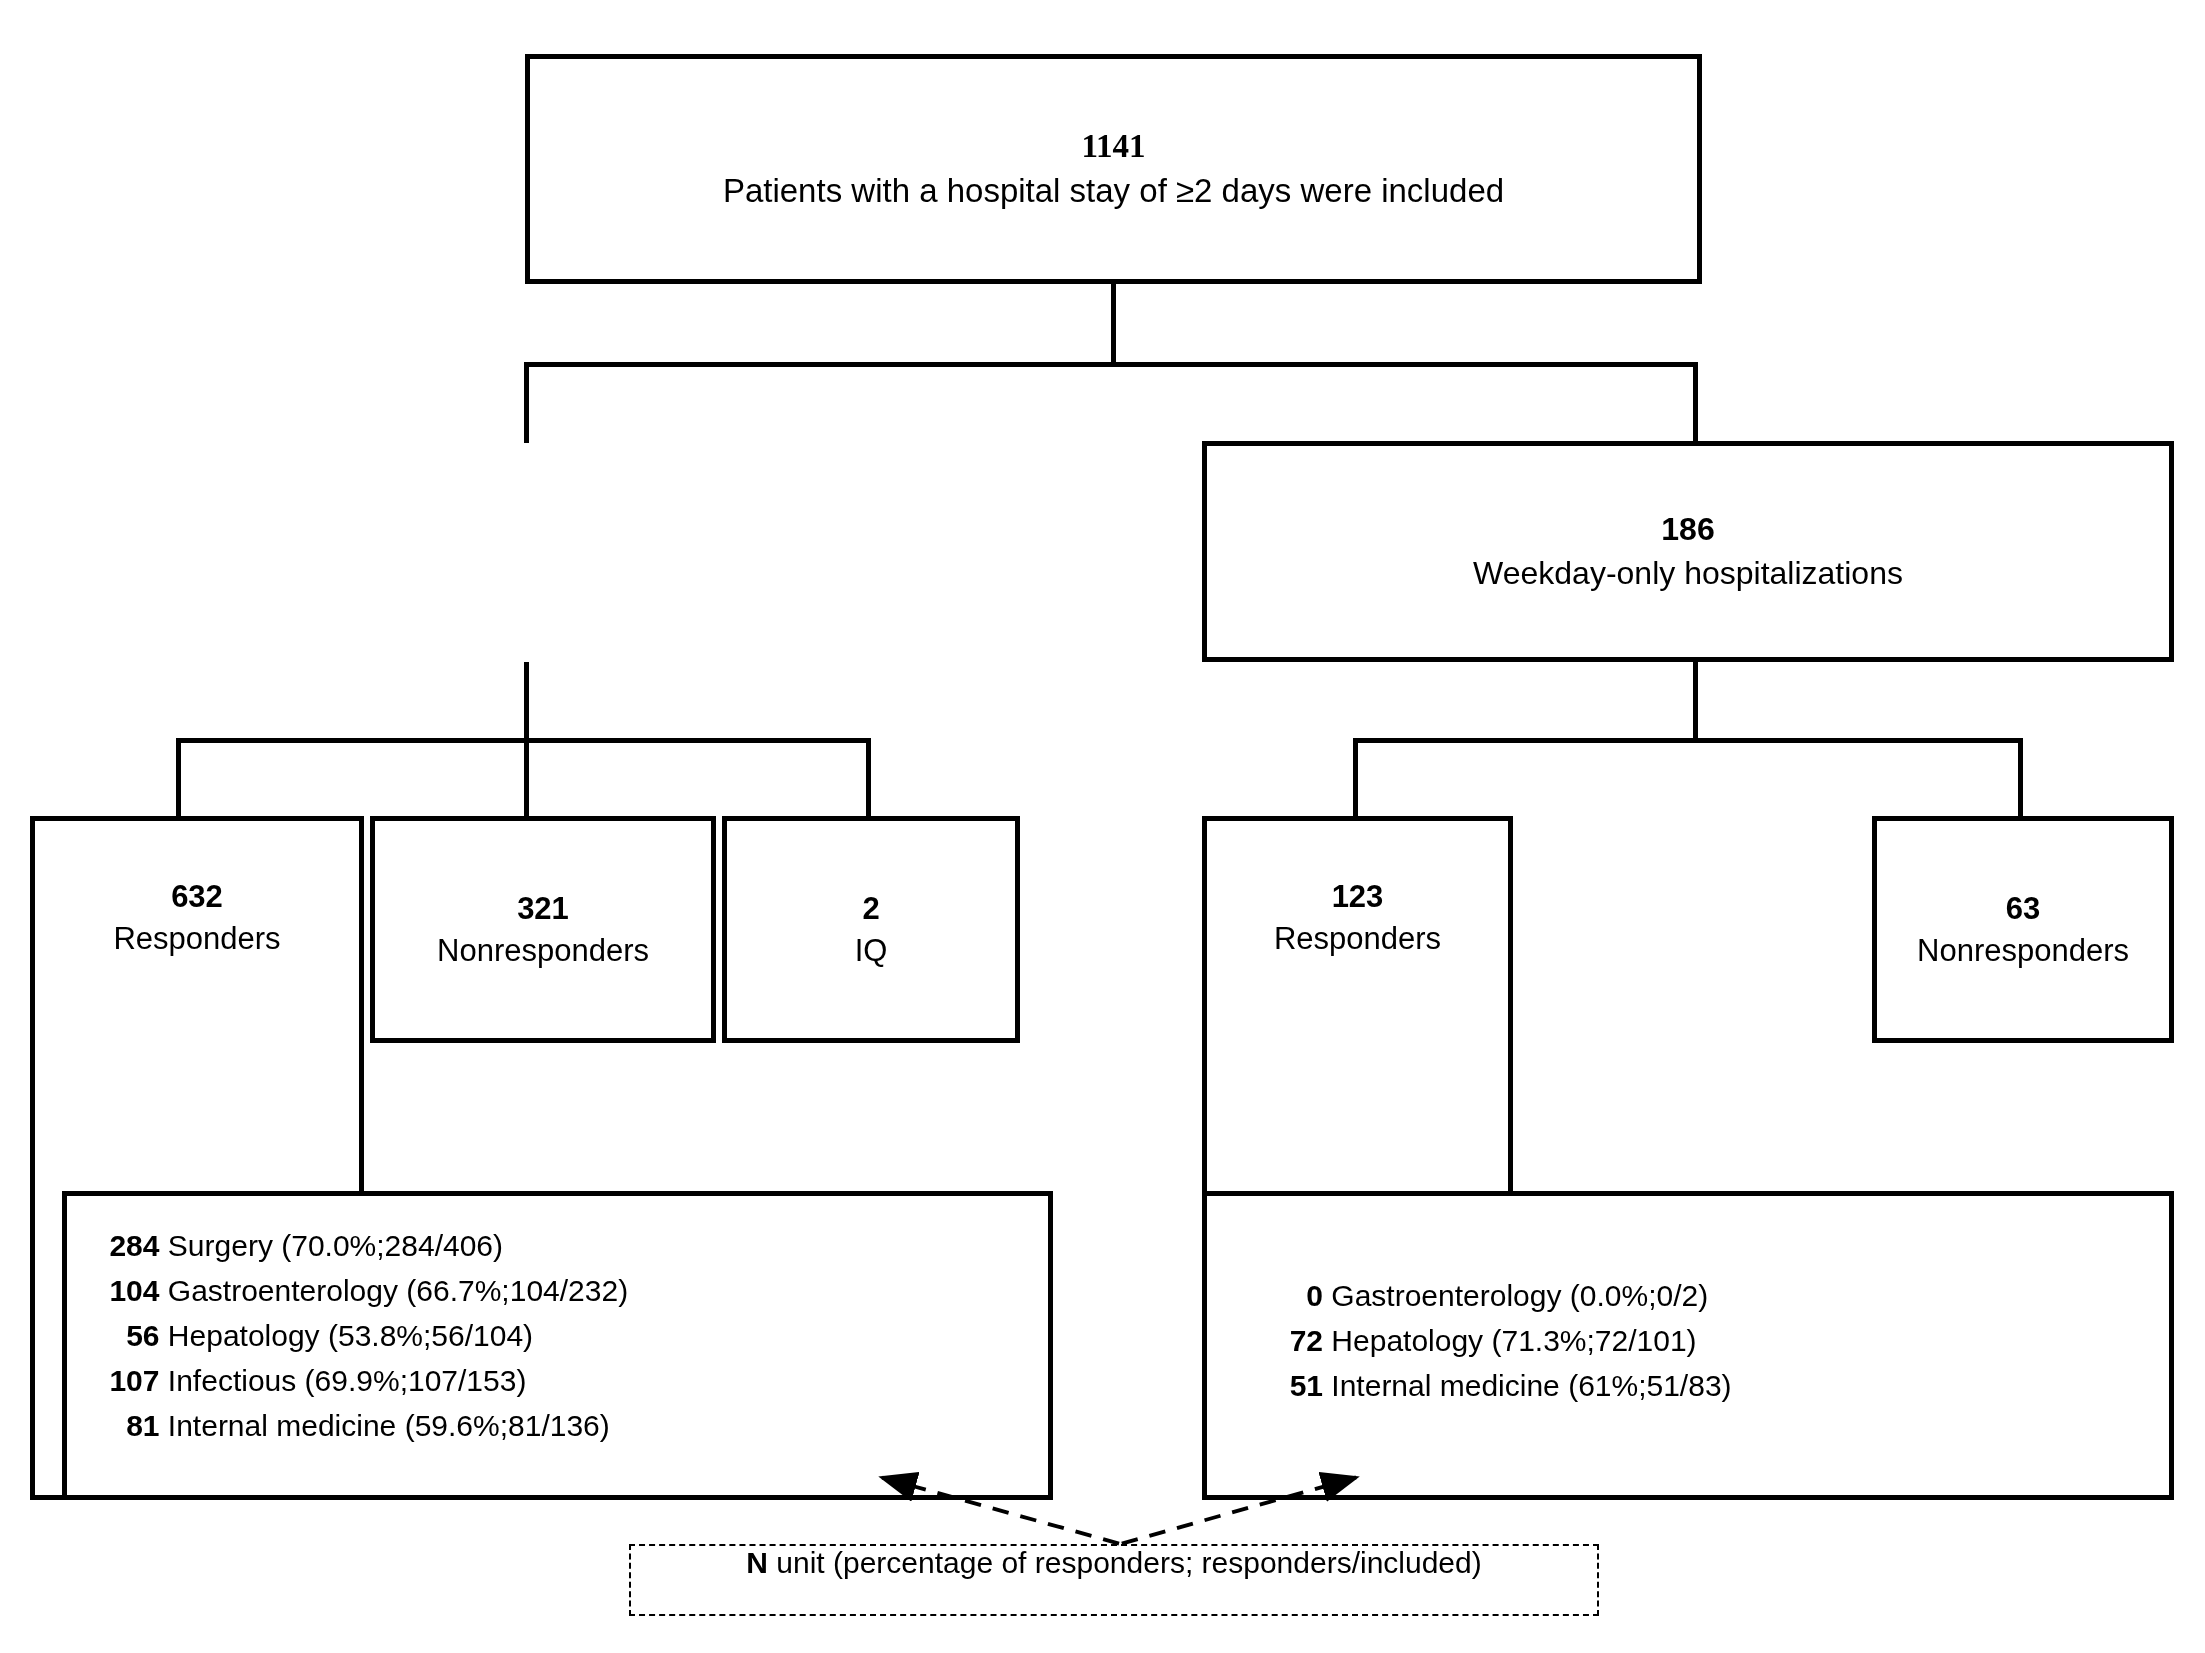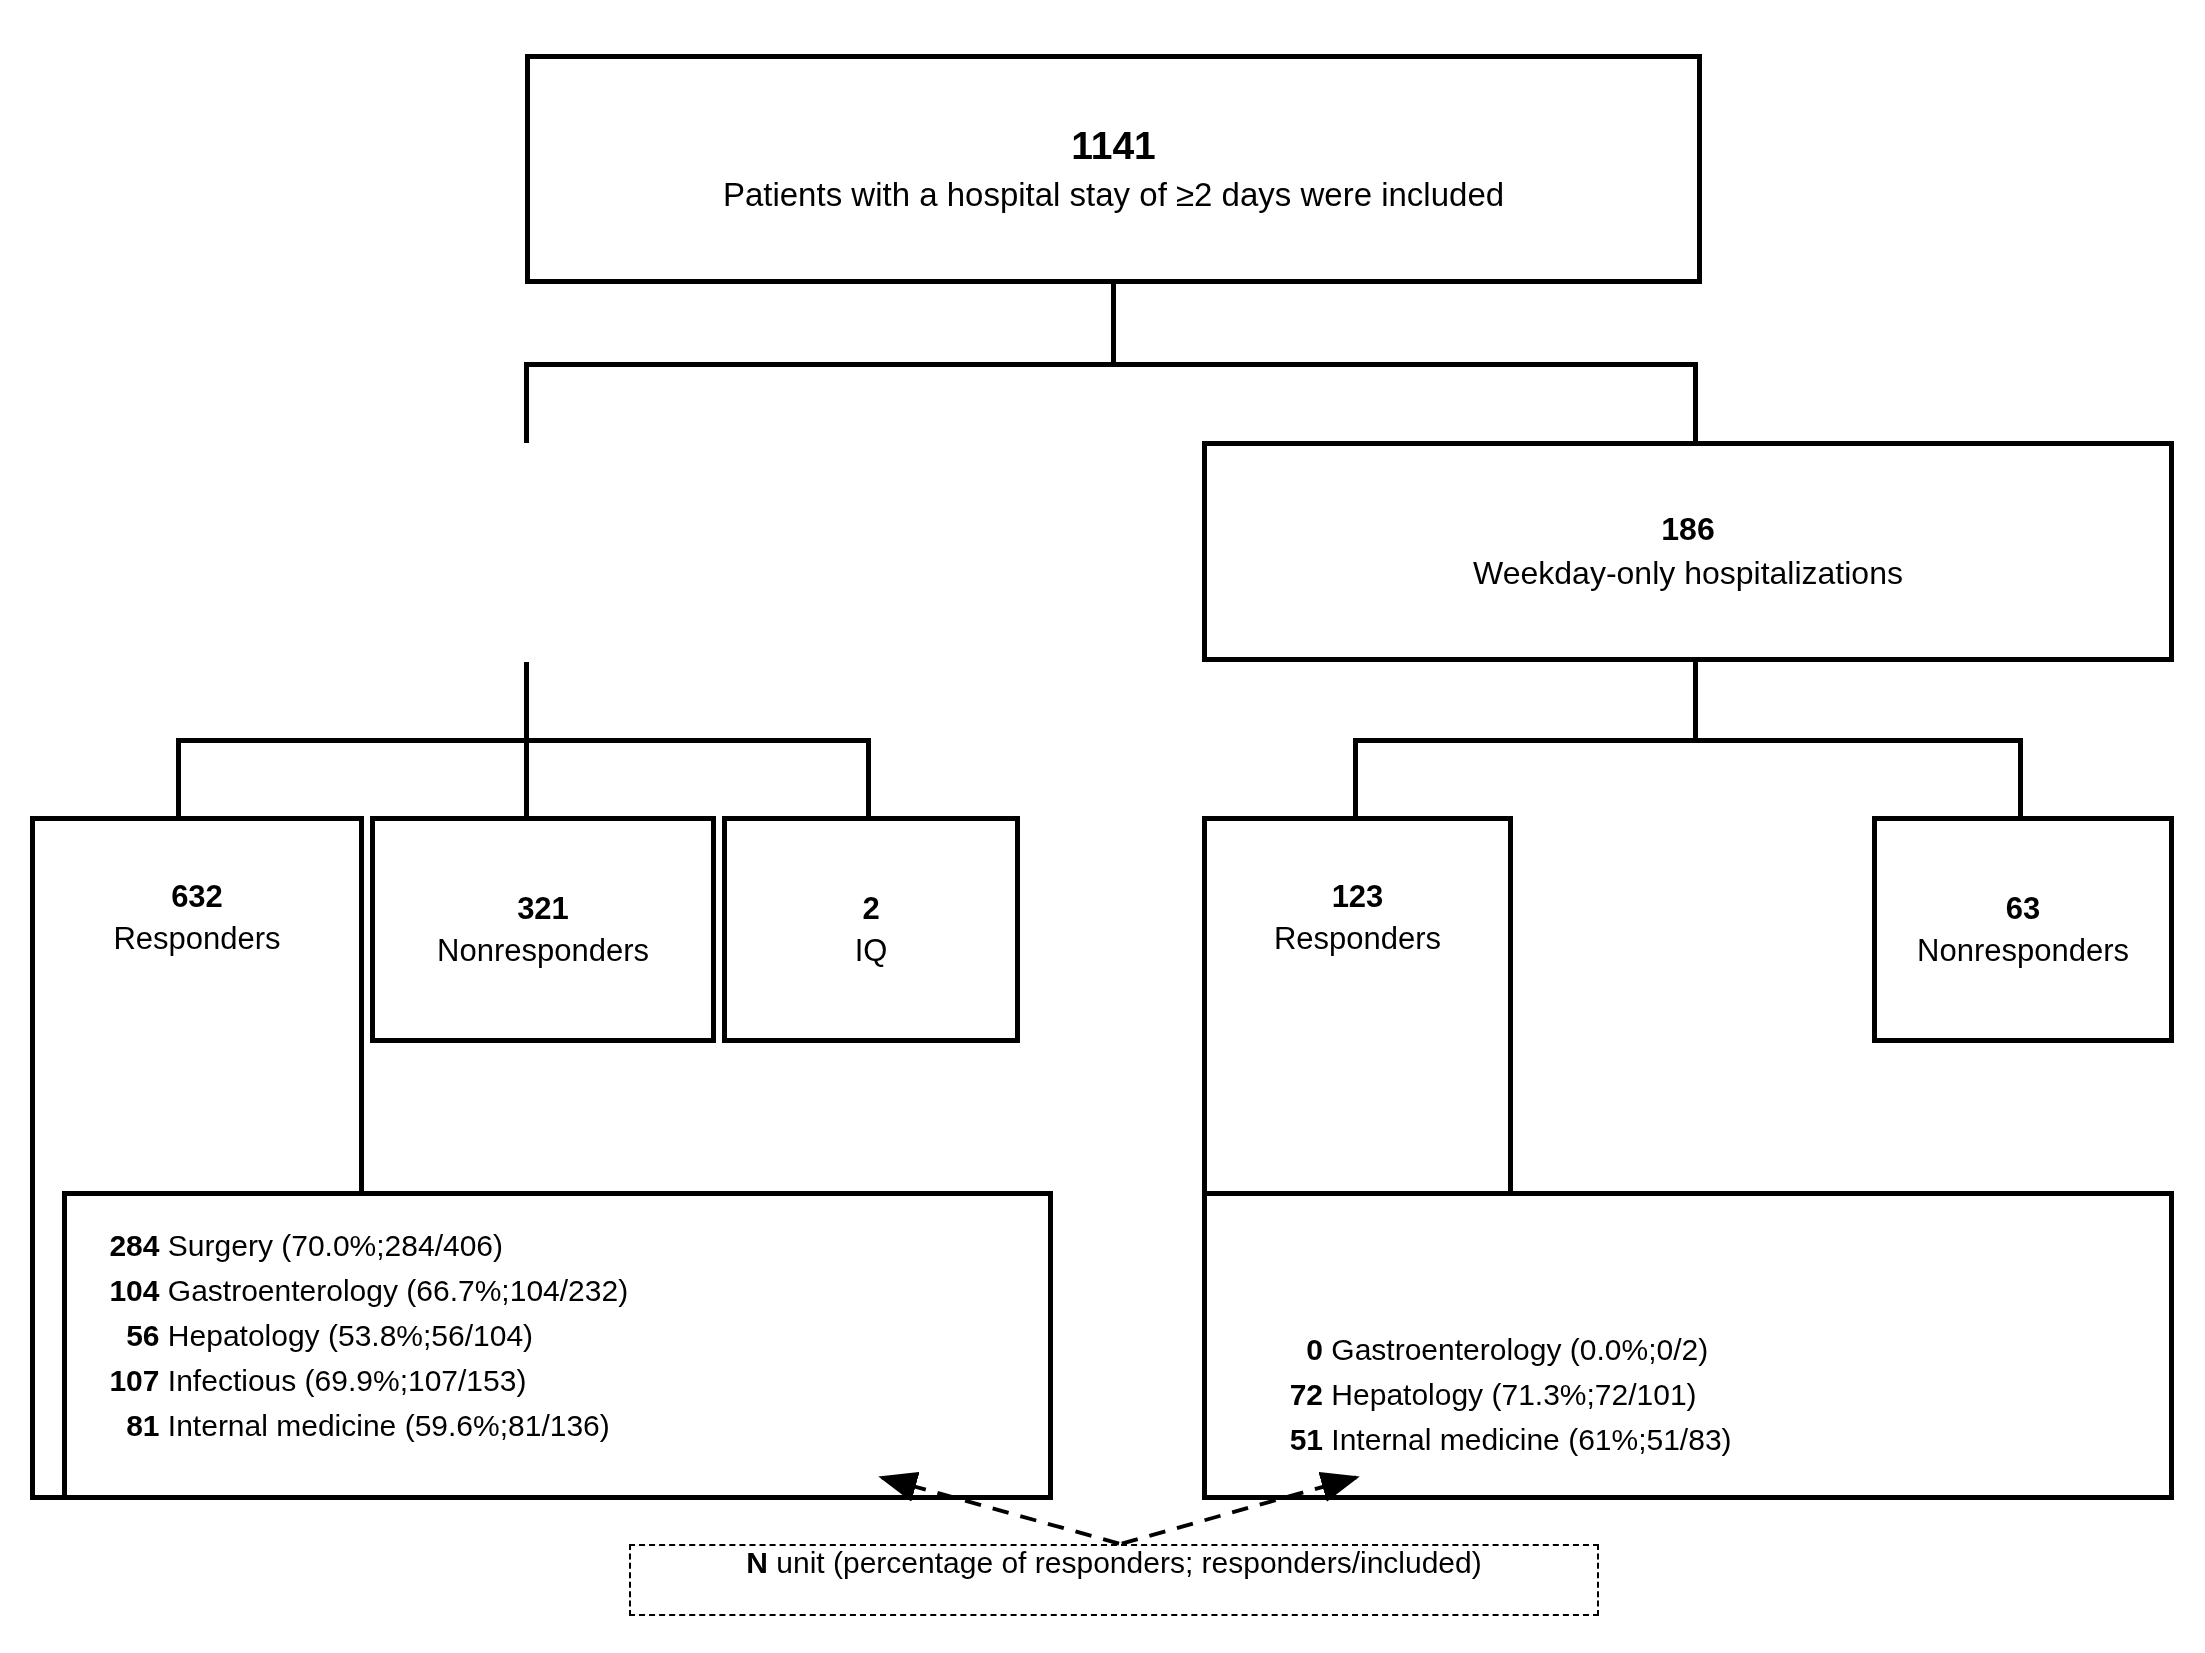--- a/index.html
+++ b/index.html
@@ -32,21 +32,21 @@
   }
   .box-topleft {
     display: flex;
     flex-direction: column;
     align-items: flex-start;
     justify-content: flex-start;
   }
   .num {
     font-weight: bold;
   }
-  .t-root-num { font-size: 39px; line-height: 1.35; }
+  .t-root-num { font-size: 33px; line-height: 1.35; font-family: Liberation Serif, serif; }
   .t-root-txt { font-size: 33px; line-height: 1.35; }
   .t-l2-num { font-size: 32px; line-height: 1.35; }
   .t-l2-txt { font-size: 32px; line-height: 1.35; }
   .t-l3-num { font-size: 31px; line-height: 1.35; }
   .t-l3-txt { font-size: 31px; line-height: 1.35; }
   .detail-line {
     font-size: 30px;
     line-height: 1.50;
     white-space: nowrap;
   }
@@ -167,21 +167,21 @@
     <div class="detail-line">
       <span class="detail-num">107</span>
       <span>Infectious (69.9%;107/153)</span>
     </div>
     <div class="detail-line">
       <span class="detail-num">81</span>
       <span>Internal medicine (59.6%;81/136)</span>
     </div>
   </div>
 
-  <div class="box box-topleft" id="box-wd-det" style="padding: 97px 0 0 50px; justify-content: center;">
+  <div class="box box-topleft" id="box-wd-det" style="padding: 77px 0 0 50px;">
     <div class="detail-line">
       <span class="detail-num">0</span>
       <span>Gastroenterology (0.0%;0/2)</span>
     </div>
     <div class="detail-line">
       <span class="detail-num">72</span>
       <span>Hepatology (71.3%;72/101)</span>
     </div>
     <div class="detail-line">
       <span class="detail-num">51</span>

